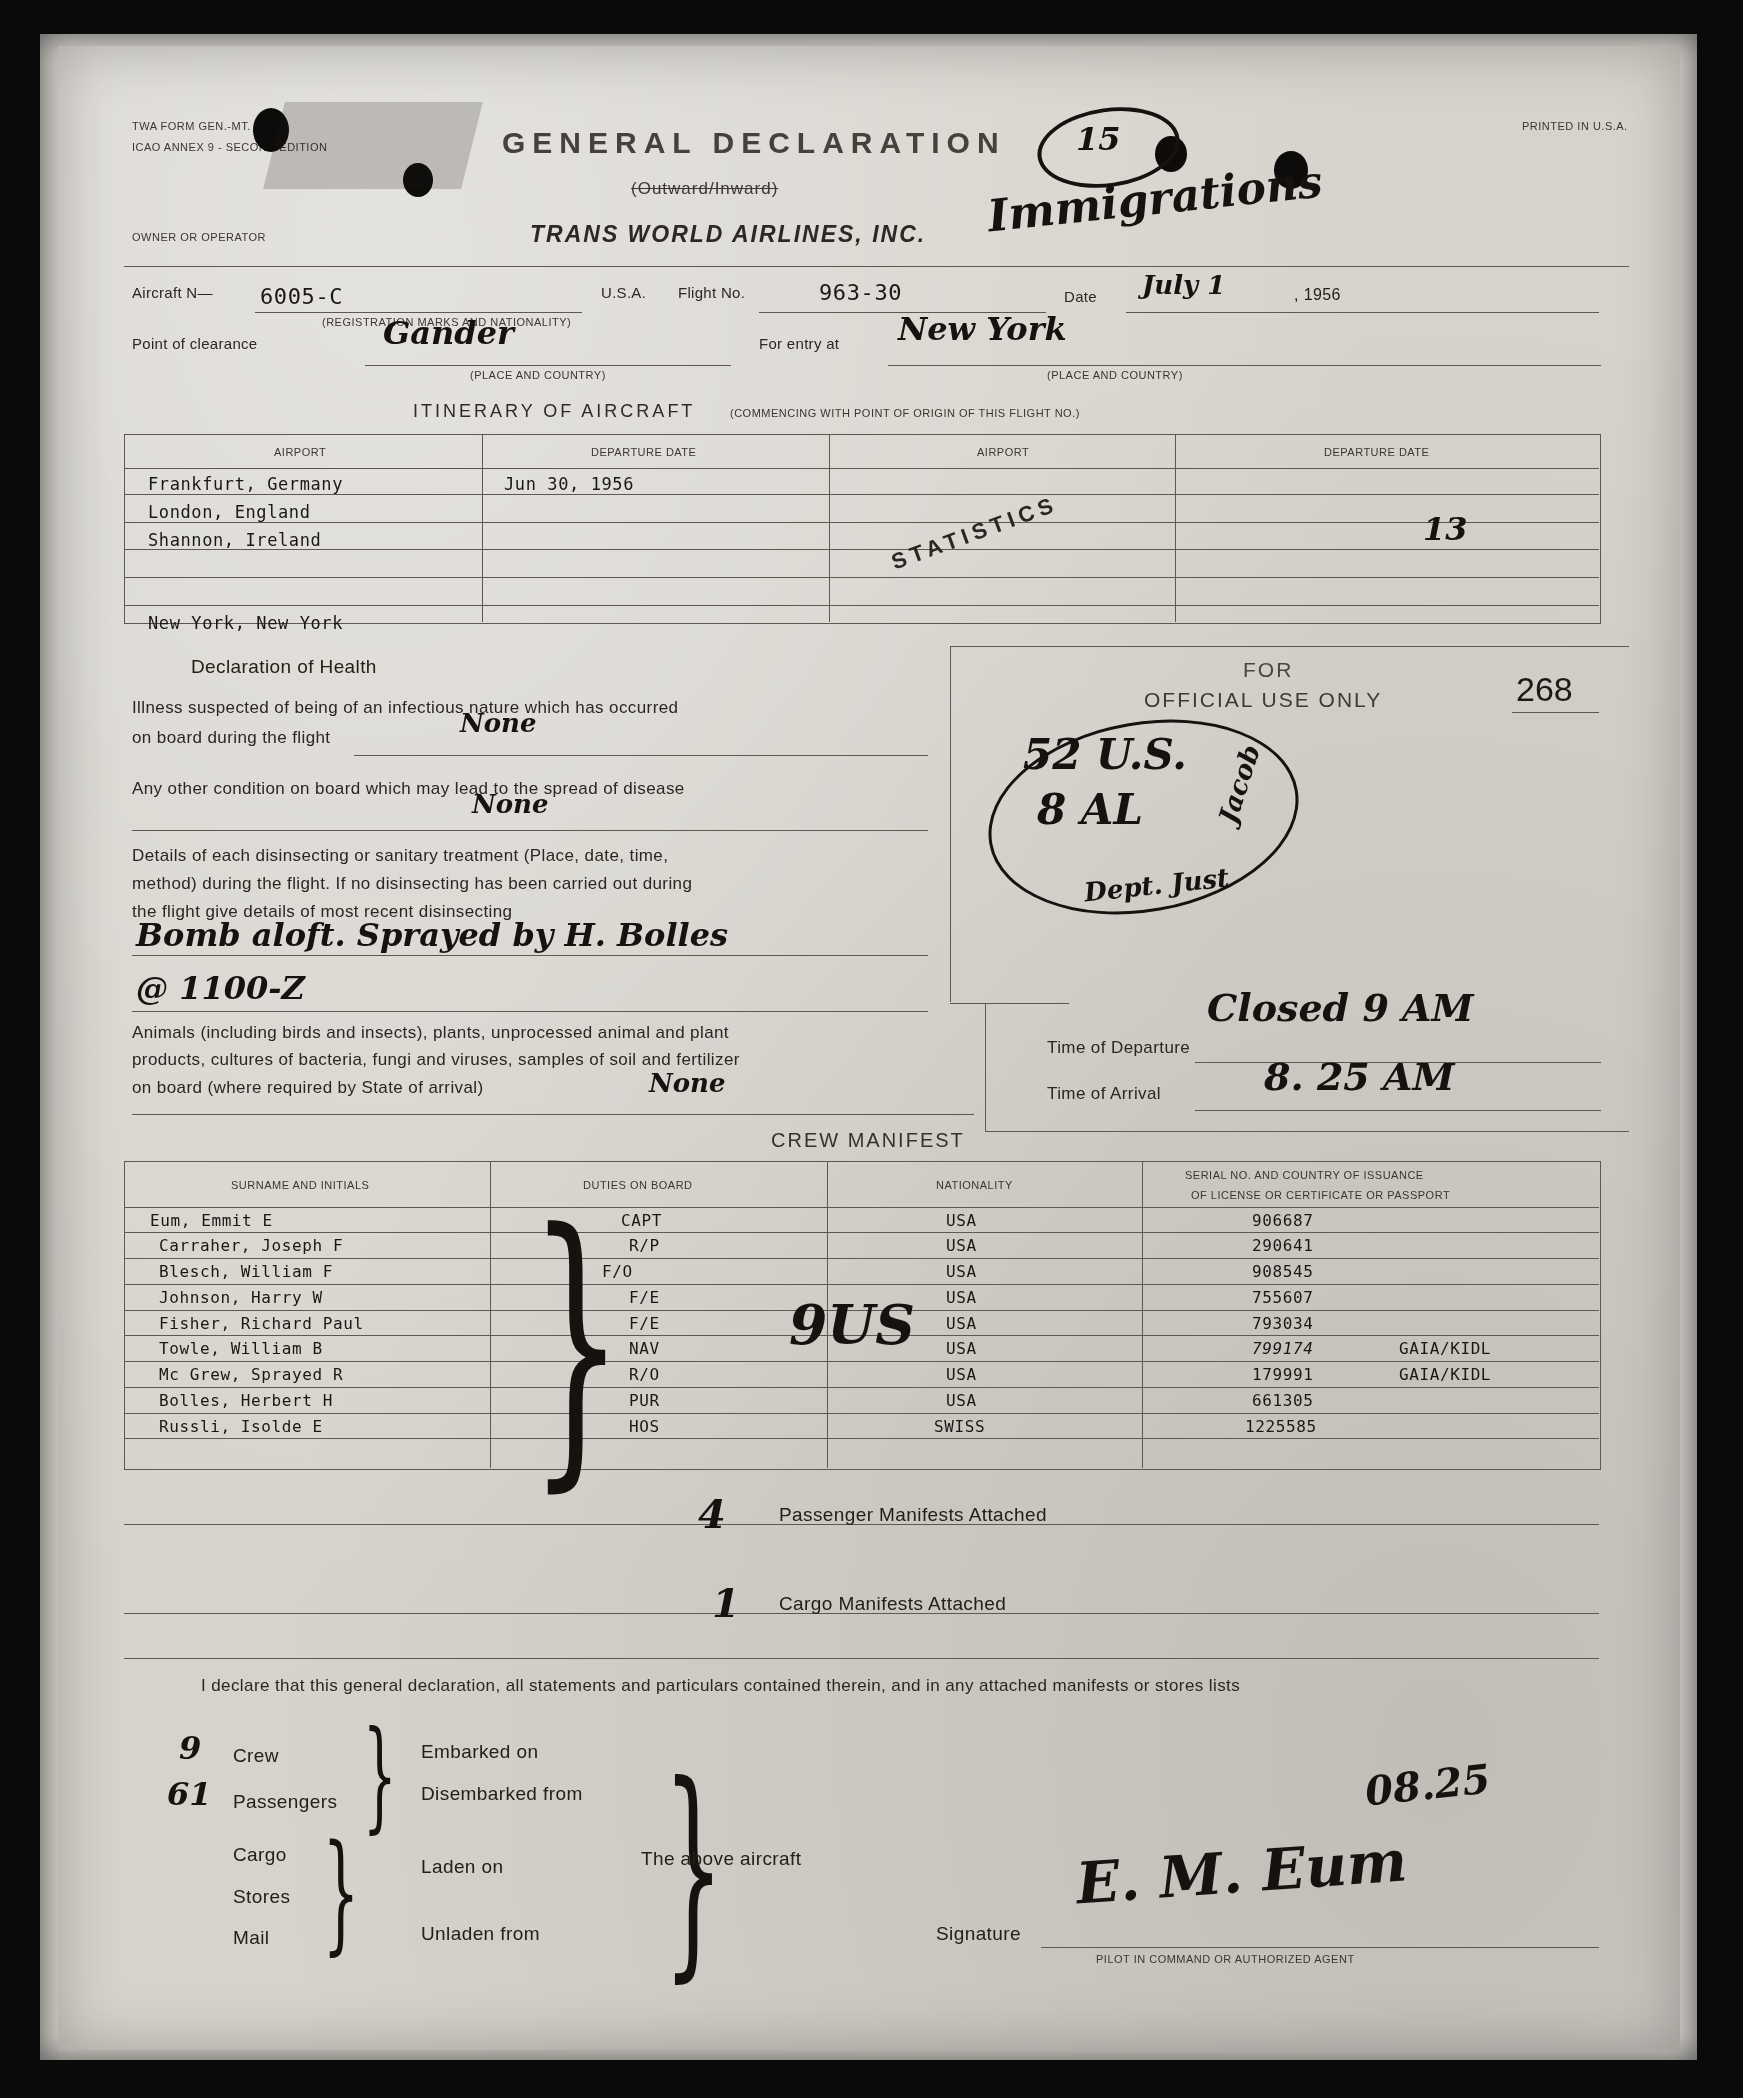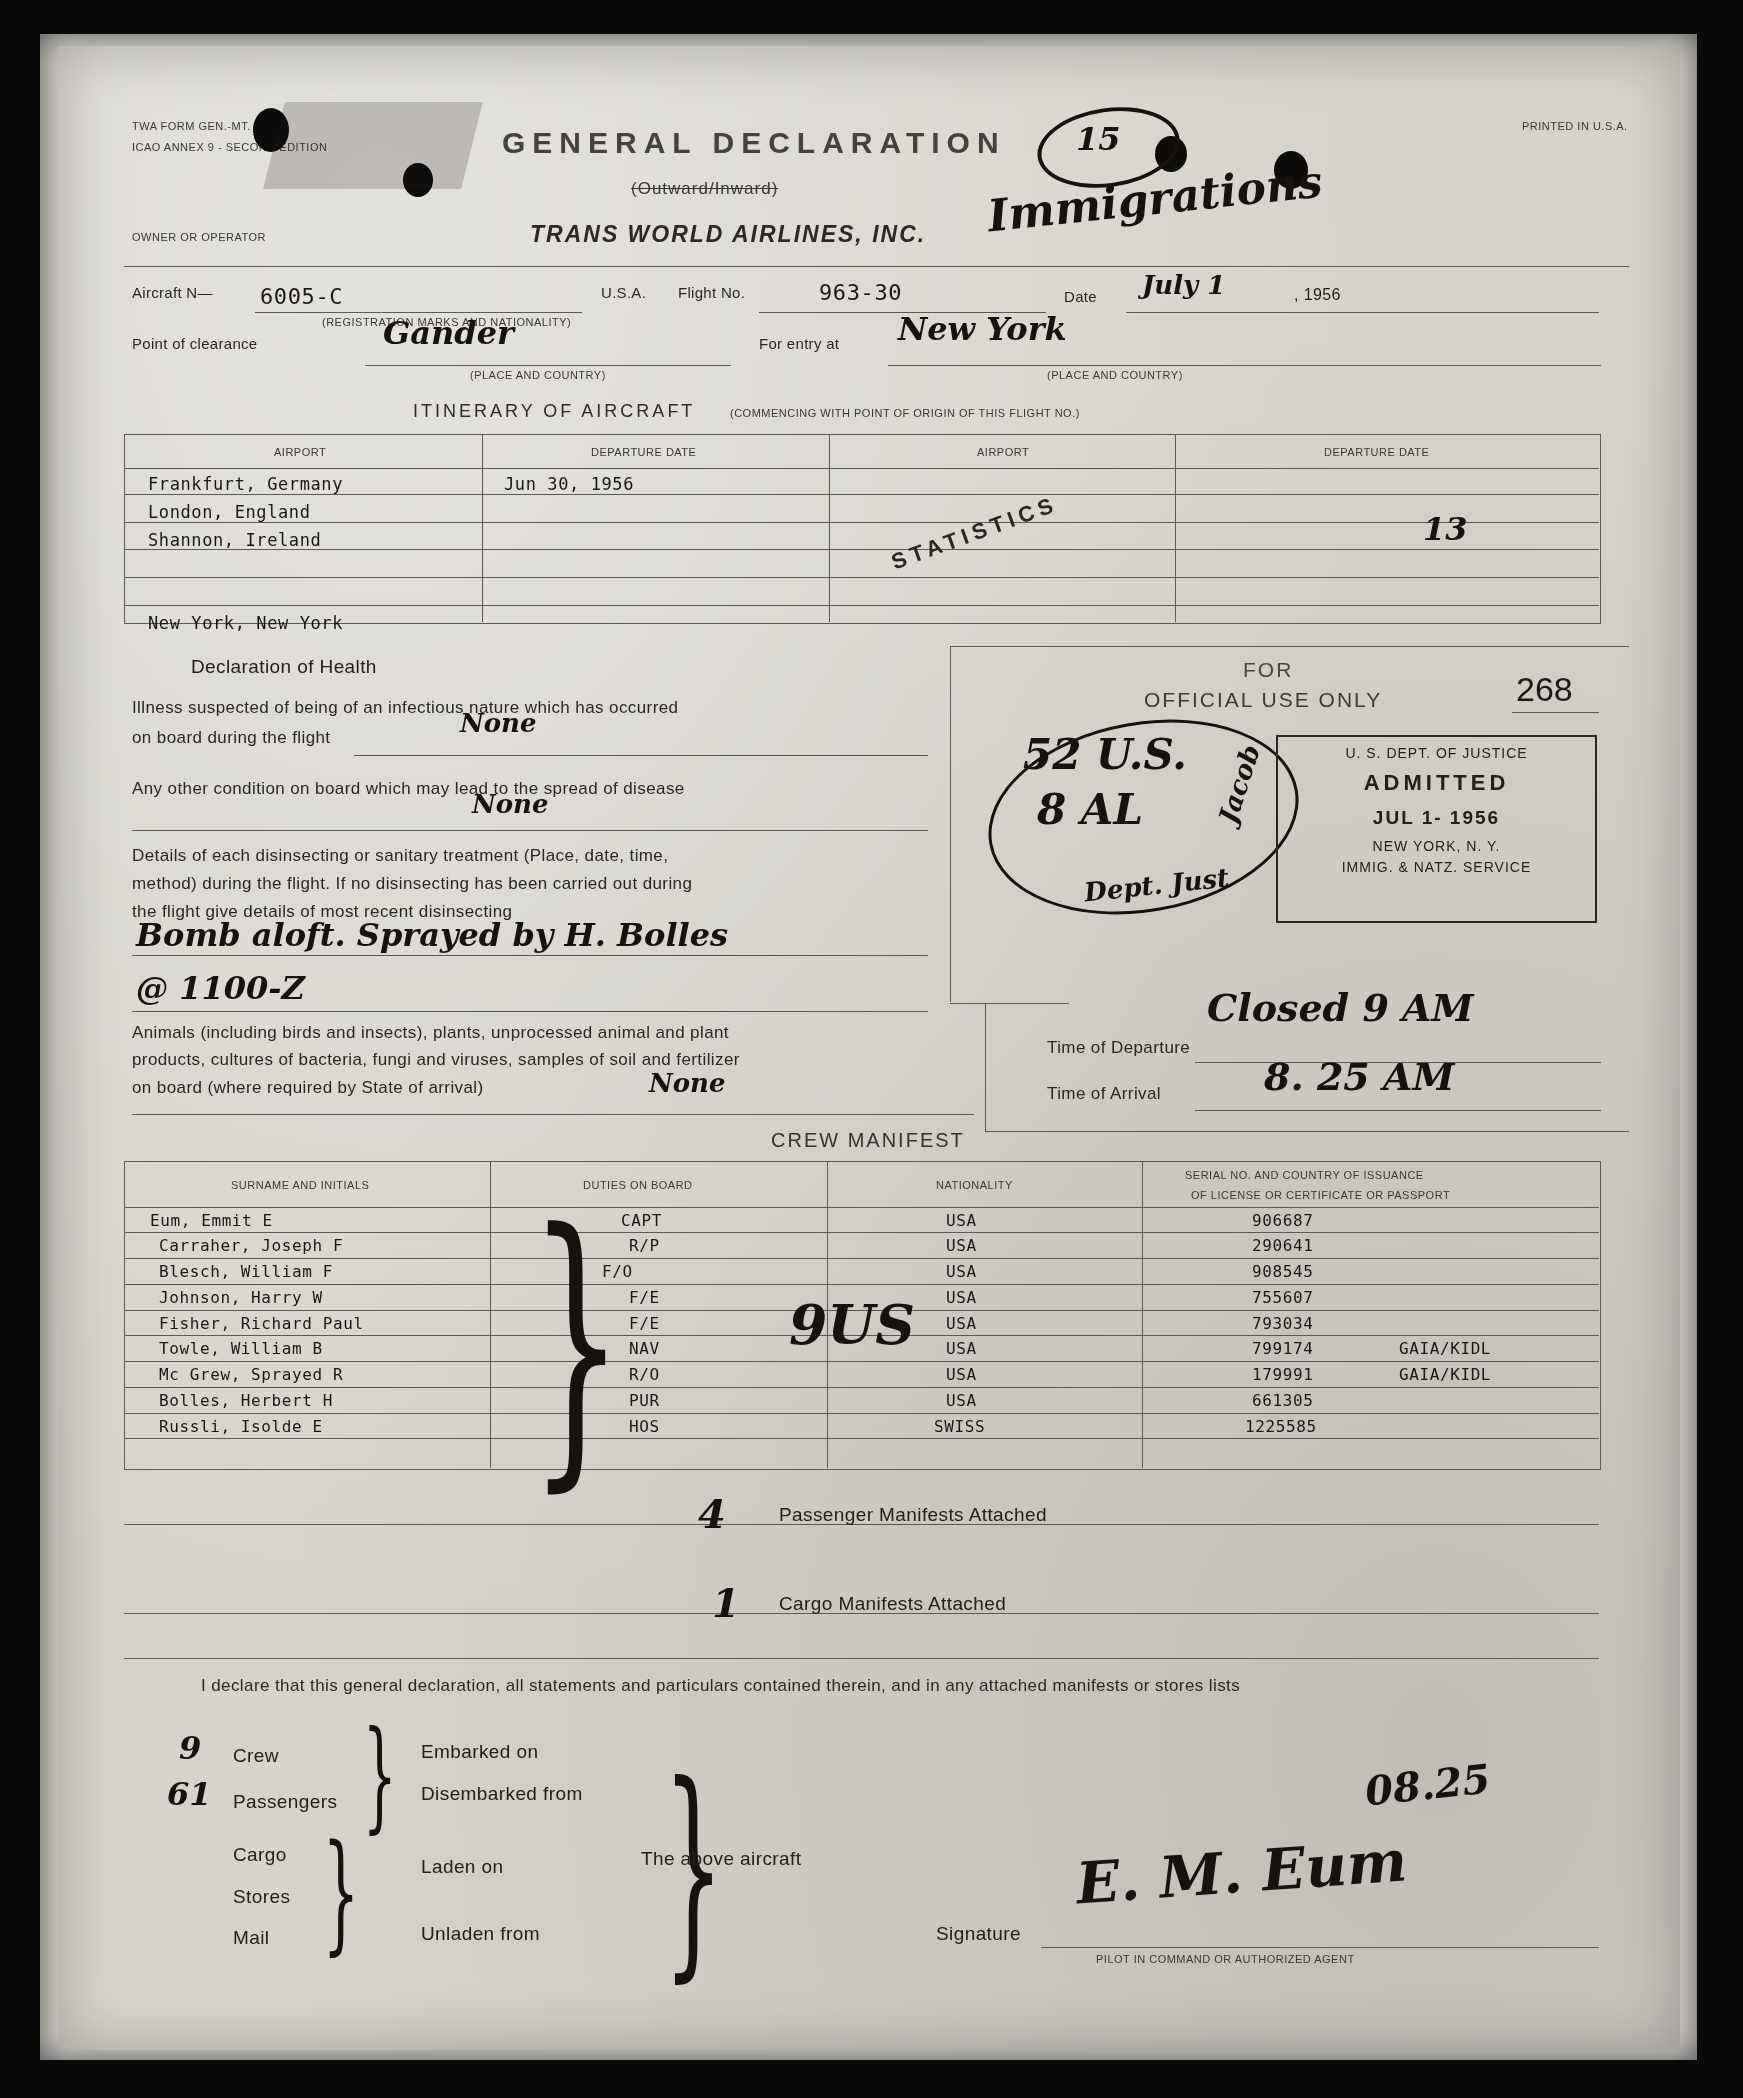--- a/index.html
+++ b/index.html
@@ -212,27 +212,20 @@
       <div class="t md" style="left:1038px;top:602px;font-size:21px;letter-spacing:2px;color:#3e3a34;">OFFICIAL USE ONLY</div>
       <div class="t" style="left:1410px;top:584px;font-size:34px;color:#1c1a17;">268</div>
       <div class="line" style="left:1406px;top:626px;width:87px;"></div>
 
       <div class="ellipse-hw" style="left:881px;top:636px;width:307px;height:184px;"></div>
       <div class="hw hw-big" style="left:917px;top:644px;font-size:42px;">52 U.S.</div>
       <div class="hw hw-big" style="left:931px;top:699px;font-size:42px;">8 AL</div>
       <div class="hw hw-sm" style="left:978px;top:784px;transform:rotate(-6deg);">Dept. Just</div>
       <div class="hw hw-sm" style="left:1093px;top:683px;transform:rotate(-72deg);">Jacob</div>
 
-      <div class="stamp" style="left:1170px;top:649px;width:317px;height:184px;">
-        <div class="sml" style="margin-top:8px;">U. S. DEPT. OF JUSTICE</div>
-        <div class="big" style="margin-top:6px;">ADMITTED</div>
-        <div class="mid" style="margin-top:10px;">JUL 1- 1956</div>
-        <div class="sml" style="margin-top:8px;">NEW YORK, N. Y.</div>
-        <div class="sml" style="margin-top:4px;">IMMIG. &amp; NATZ. SERVICE</div>
-      </div>
 
       <div class="hw hw-md" style="left:1101px;top:899px;font-size:38px;">Closed 9 AM</div>
 
       <div class="t sm" style="left:941px;top:952px;font-size:17px;">Time of Departure</div>
       <div class="line" style="left:1089px;top:976px;width:406px;"></div>
       <div class="t sm" style="left:941px;top:998px;font-size:17px;">Time of Arrival</div>
       <div class="hw hw-md" style="left:1158px;top:968px;font-size:38px;">8. 25 AM</div>
       <div class="line" style="left:1089px;top:1024px;width:406px;"></div>
 
       <div class="t" style="left:665px;top:1043px;font-size:20px;letter-spacing:2px;color:#35322d;">CREW MANIFEST</div>
@@ -280,21 +273,21 @@
       <div class="tw tw-s" style="left:1146px;top:1202px;">755607</div>
 
       <div class="tw tw-s" style="left:53px;top:1228px;">Fisher, Richard Paul</div>
       <div class="tw tw-s" style="left:523px;top:1228px;">F/E</div>
       <div class="tw tw-s" style="left:840px;top:1228px;">USA</div>
       <div class="tw tw-s" style="left:1146px;top:1228px;">793034</div>
 
       <div class="tw tw-s" style="left:53px;top:1253px;">Towle, William B</div>
       <div class="tw tw-s" style="left:523px;top:1253px;">NAV</div>
       <div class="tw tw-s" style="left:840px;top:1253px;">USA</div>
-      <div class="tw tw-s" style="left:1146px;top:1253px;">799174</div>
+      <div class="tw tw-s" style="left:1146px;top:1253px;font-style:italic;">799174</div>
       <div class="tw tw-s" style="left:1293px;top:1253px;">GAIA/KIDL</div>
 
       <div class="tw tw-s" style="left:53px;top:1279px;">Mc Grew, Sprayed R</div>
       <div class="tw tw-s" style="left:523px;top:1279px;">R/O</div>
       <div class="tw tw-s" style="left:840px;top:1279px;">USA</div>
       <div class="tw tw-s" style="left:1146px;top:1279px;">179991</div>
       <div class="tw tw-s" style="left:1293px;top:1279px;">GAIA/KIDL</div>
 
       <div class="tw tw-s" style="left:53px;top:1305px;text-align:center;">Bolles, Herbert H</div>
       <div class="tw tw-s" style="left:523px;top:1305px;">PUR</div>

